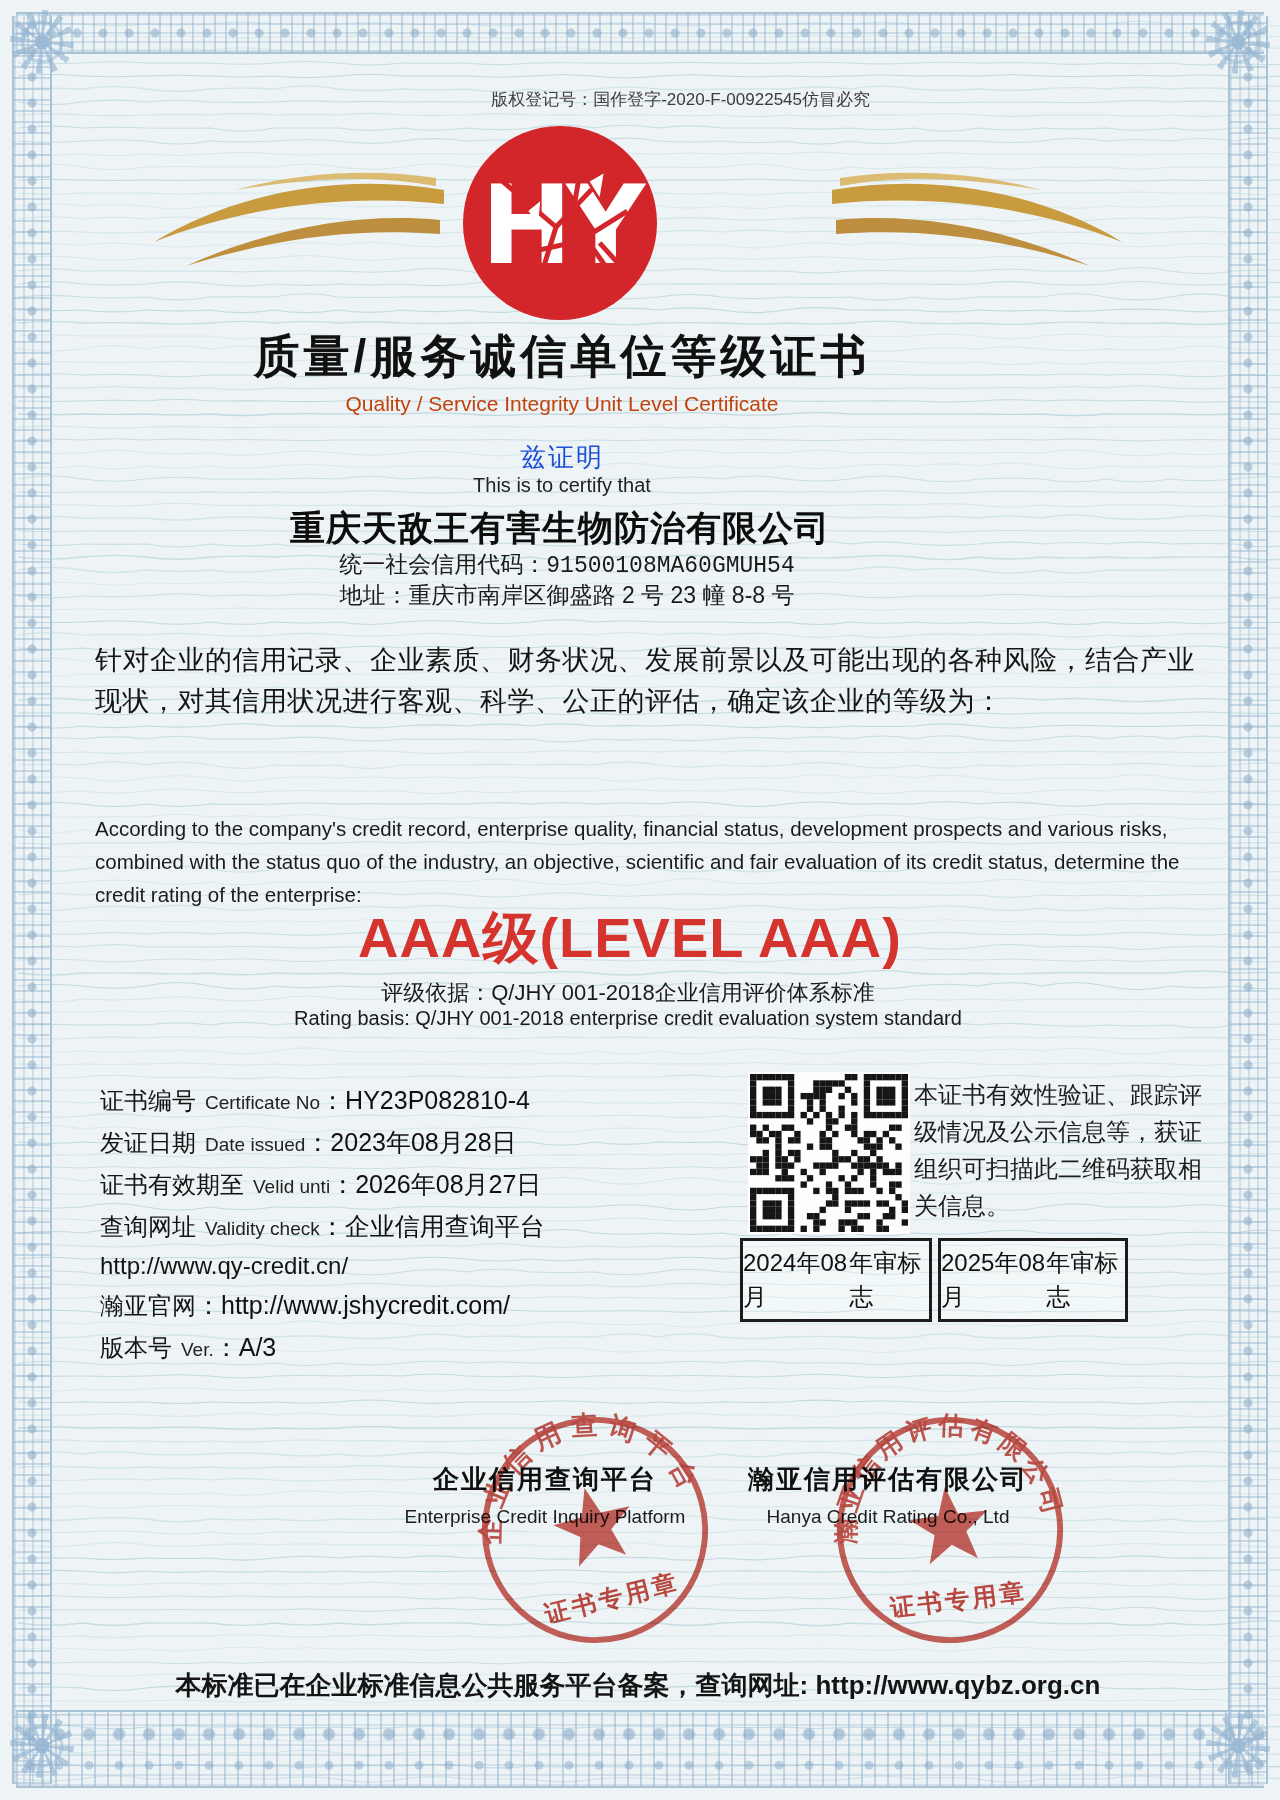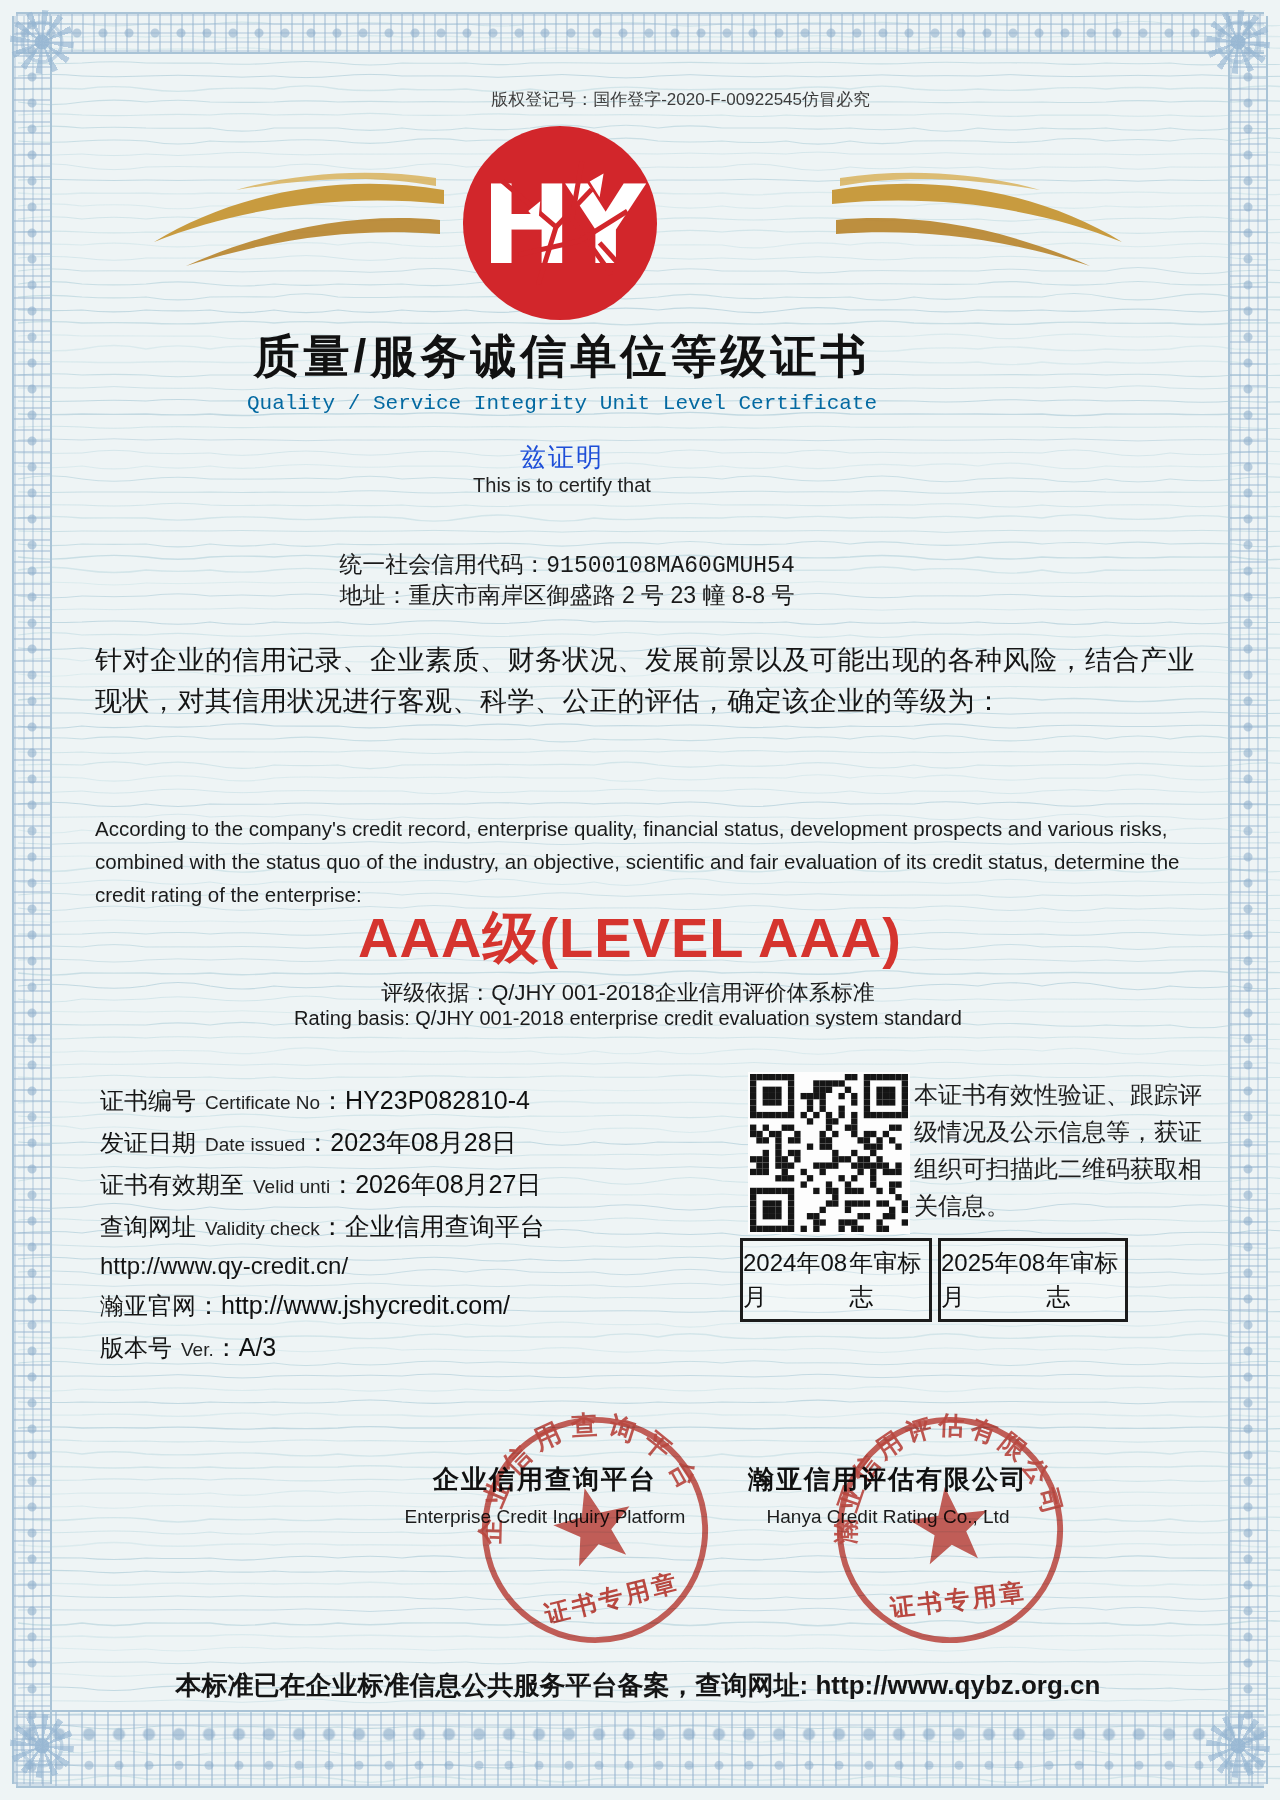--- a/index.html
+++ b/index.html
@@ -51,21 +51,21 @@
   .c-bl{left:10px;bottom:22px;} .c-br{right:10px;bottom:22px;}
 
   
   .abs{position:absolute;z-index:2;}
   .center-x{transform:translateX(-50%);white-space:nowrap;}
   .copyright{top:88px;right:410px;font-size:17px;color:#3c3c3c;}
   .flourish{top:168px;width:300px;height:112px;}
   .fl-left{left:148px;} .fl-right{left:828px;transform:scaleX(-1);}
   .logo{left:461px;top:124px;width:198px;height:198px;}
   .title-zh{left:562px;top:326px;font-size:46px;font-weight:bold;letter-spacing:4px;color:#111;}
-  .title-en{left:562px;top:392px;font-size:21px;color:#0369a1;font-family:Liberation Mono, monospace;}
+  .title-en{left:562px;top:392px;font-size:21px;color:#c2410c;}
   .certify-zh{left:562px;top:440px;font-size:26px;color:#1d4ed8;letter-spacing:2px;}
   .certify-en{left:562px;top:474px;font-size:20px;color:#222;}
   .company{left:560px;top:505px;font-size:35px;font-weight:bold;color:#0d0d0d;letter-spacing:1px;}
   .cred-code{left:567px;top:549px;font-size:23px;color:#1a1a1a;font-family:Liberation Mono, monospace;}
   .address{left:567px;top:580px;font-size:23px;color:#1a1a1a;}
   .body-zh{left:95px;top:640px;width:1100px;font-size:27px;line-height:41px;color:#151515;letter-spacing:.5px;}
   .body-en{left:95px;top:812px;width:1100px;font-size:20.5px;line-height:33px;color:#1a1a1a;}
   .level{left:630px;top:901px;font-size:56px;font-weight:bold;color:#d5342e;letter-spacing:1px;}
   .rating-zh{left:628px;top:978px;font-size:22px;color:#1a1a1a;}
   .rating-en{left:628px;top:1007px;font-size:20px;color:#1a1a1a;}
@@ -269,20 +269,21 @@
     <g fill="#ffffff">
       <polygon points="130,58 144,50 140,74"></polygon>
       <polygon points="68,88 80,78 78,100"></polygon>
     </g>
   </svg>
 
   <div class="abs center-x title-zh">质量/服务诚信单位等级证书</div>
   <div class="abs center-x title-en">Quality / Service Integrity Unit Level Certificate</div>
   <div class="abs center-x certify-zh">兹证明</div>
   <div class="abs center-x certify-en">This is to certify that</div>
+  <div class="abs center-x company">重庆天敌王有害生物防治有限公司</div>
   <div class="abs center-x cred-code">统一社会信用代码：91500108MA60GMUH54</div>
   <div class="abs center-x address">地址：重庆市南岸区御盛路 2 号 23 幢 8-8 号</div>
 
   <div class="abs body-zh">针对企业的信用记录、企业素质、财务状况、发展前景以及可能出现的各种风险，结合产业现状，对其信用状况进行客观、科学、公正的评估，确定该企业的等级为：</div>
   <div class="abs body-en">According to the company's credit record, enterprise quality, financial status, development prospects and various risks, combined with the status quo of the industry, an objective, scientific and fair evaluation of its credit status, determine the credit rating of the enterprise:</div>
 
   <div class="abs center-x level">AAA级(LEVEL AAA)</div>
   <div class="abs center-x rating-zh">评级依据：Q/JHY 001-2018企业信用评价体系标准</div>
   <div class="abs center-x rating-en">Rating basis: Q/JHY 001-2018 enterprise credit evaluation system standard</div>
 

